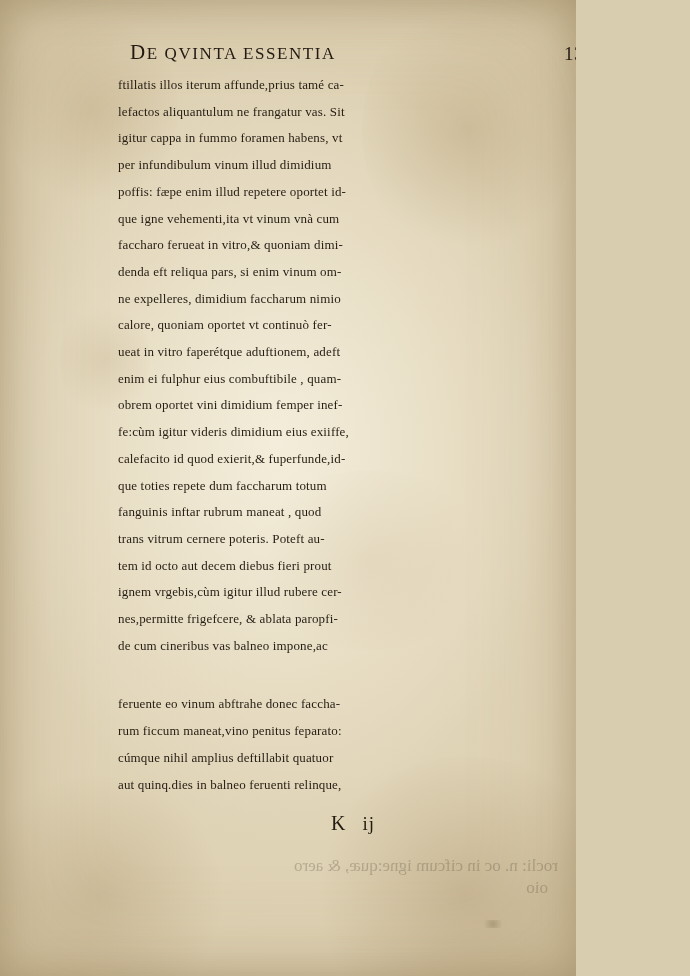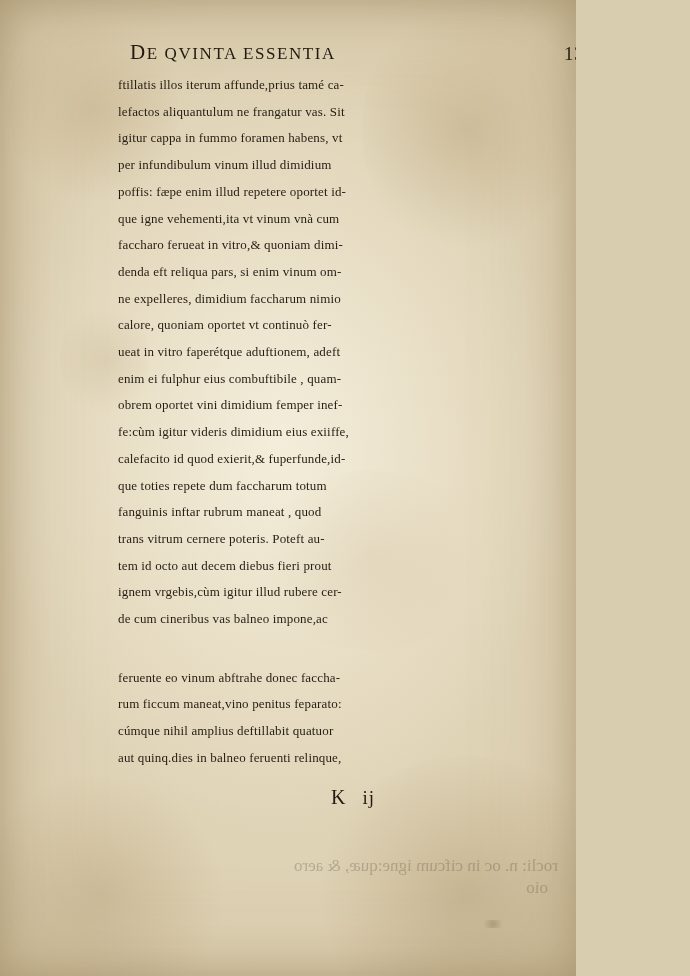--- a/index.html
+++ b/index.html
@@ -171,20 +171,21 @@
       <span class="line" style="transform: scaleX(1);">ueat in vitro faperétque aduftionem, adeft</span>
       <span class="line" style="transform: scaleX(1);">enim ei fulphur eius combuftibile , quam-</span>
       <span class="line" style="transform: scaleX(1);">obrem oportet vini dimidium femper inef-</span>
       <span class="line" style="transform: scaleX(1);">fe:cùm igitur videris dimidium eius exiiffe,</span>
       <span class="line" style="transform: scaleX(1);">calefacito id quod exierit,&amp; fuperfunde,id-</span>
       <span class="line" style="transform: scaleX(1);">que toties repete dum faccharum totum</span>
       <span class="line" style="transform: scaleX(1);">fanguinis inftar rubrum maneat , quod</span>
       <span class="line" style="transform: scaleX(1);">trans vitrum cernere poteris.  Poteft au-</span>
       <span class="line" style="transform: scaleX(1);">tem id octo aut decem diebus fieri prout</span>
       <span class="line" style="transform: scaleX(1);">ignem vrgebis,cùm igitur illud rubere cer-</span>
+      <span class="line" style="transform: scaleX(1);">nes,permitte frigefcere,  &amp; ablata paropfi-</span>
       <span class="line" style="transform: scaleX(1);">de cum cineribus vas balneo impone,ac</span>
       <span class="line" style="transform: scaleX(1); margin-top: 32px;">feruente eo vinum abftrahe donec faccha-</span>
       <span class="line" style="transform: scaleX(1);">rum ficcum maneat,vino penitus feparato:</span>
       <span class="line" style="transform: scaleX(1);">cúmque nihil amplius deftillabit  quatuor</span>
       <span class="line" style="transform: scaleX(1);">aut quinq.dies in balneo feruenti relinque,</span>
     </div>
 
     <div class="signature">
       <span class="sig-letter">K</span><span class="sig-num">ij</span>
     </div>

